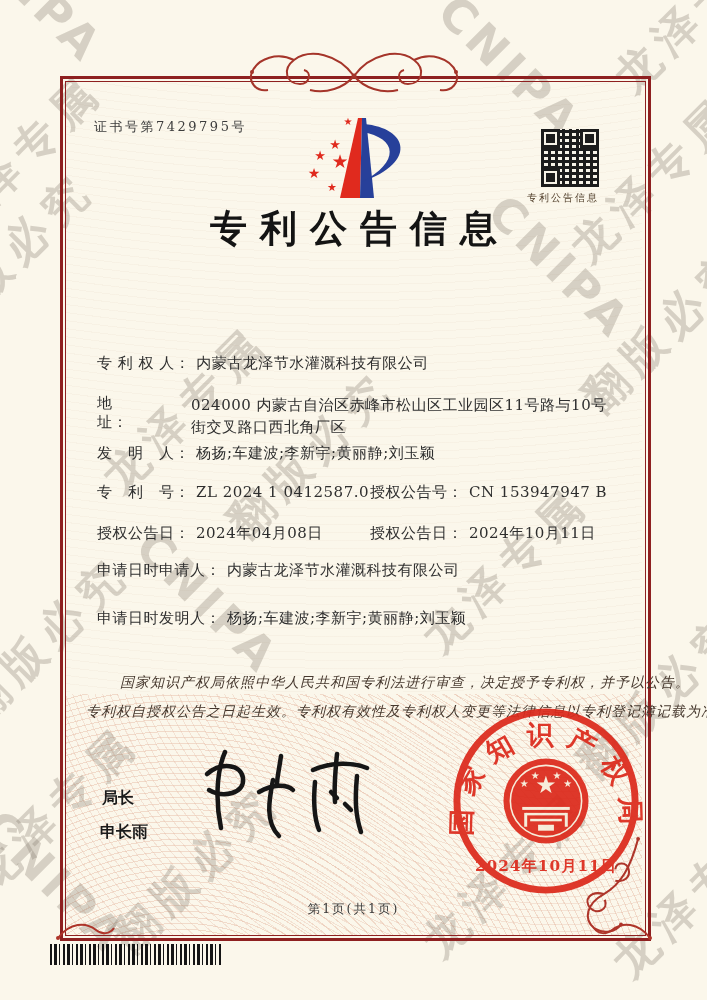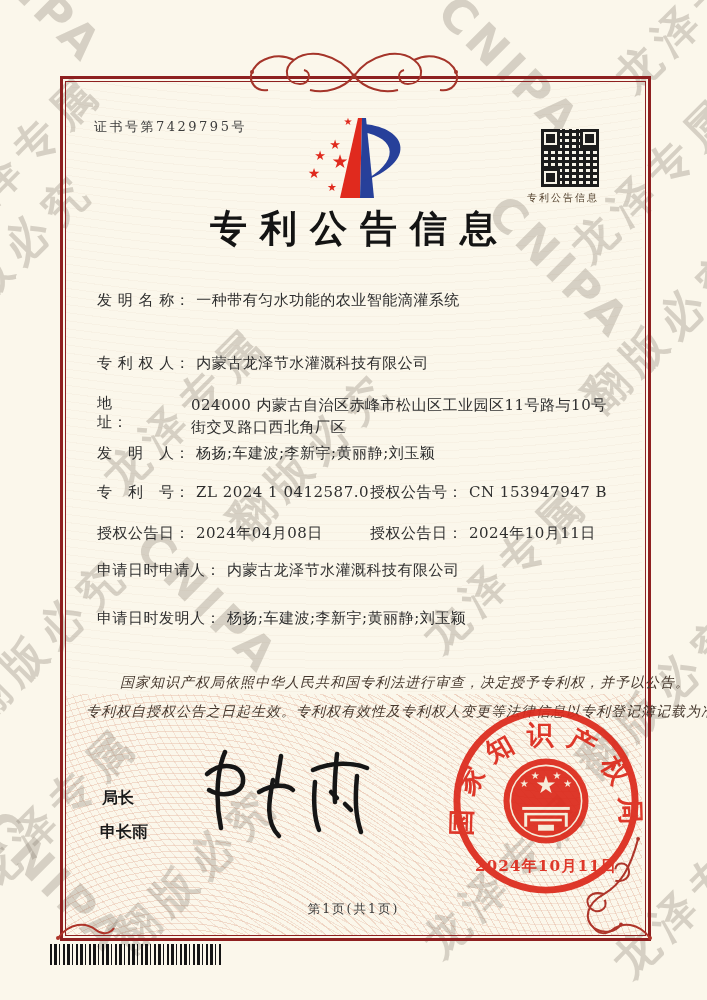--- a/index.html
+++ b/index.html
@@ -138,23 +138,20 @@
 
   <div class="abs qr">
     <div class="finder f-tl"></div>
     <div class="finder f-tr"></div>
     <div class="finder f-bl"></div>
   </div>
   <div class="abs qr-label">专利公告信息</div>
 
   <div class="abs title">专利公告信息</div>
 
-  <div class="abs field" style="left:97px;top:291px">
-    <span class="lbl">发 明 名 称：</span><span class="val">一种带有匀水功能的农业智能滴灌系统</span>
-  </div>
   <div class="abs field" style="left:97px;top:354px">
     <span class="lbl">专 利 权 人：</span><span class="val">内蒙古龙泽节水灌溉科技有限公司</span>
   </div>
   <div class="abs field field-wrap" style="left:97px;top:394px;width:520px">
     <span class="lbl">地　　　址：</span>
       <span class="val">024000 内蒙古自治区赤峰市松山区工业园区11号路与10号街交叉路口西北角厂区</span>
   </div>
   <div class="abs field" style="left:97px;top:444px">
     <span class="lbl">发　明　人：</span><span class="val">杨扬;车建波;李新宇;黄丽静;刘玉颖</span>
   </div>

